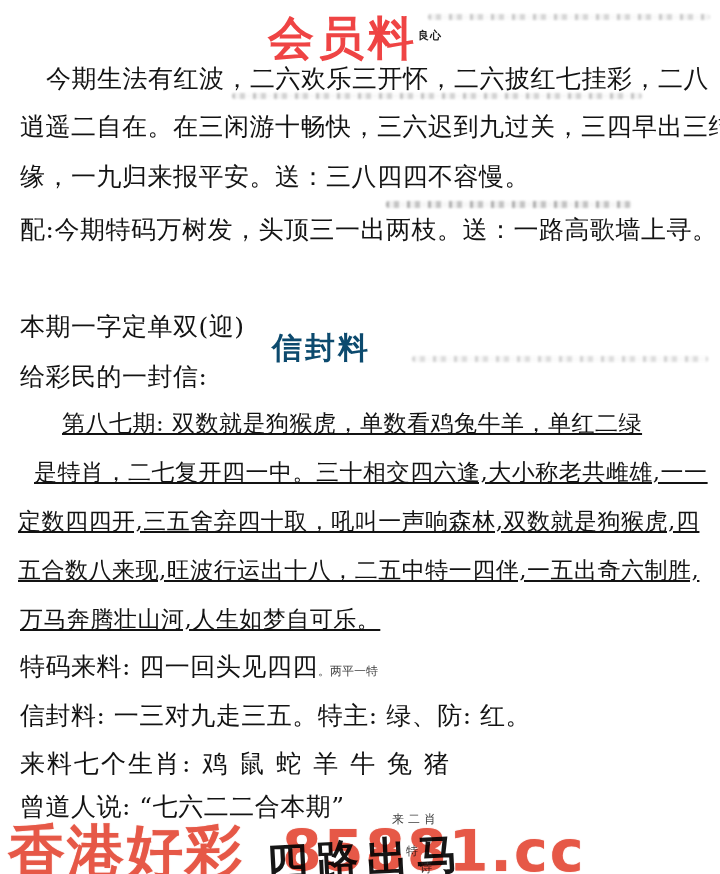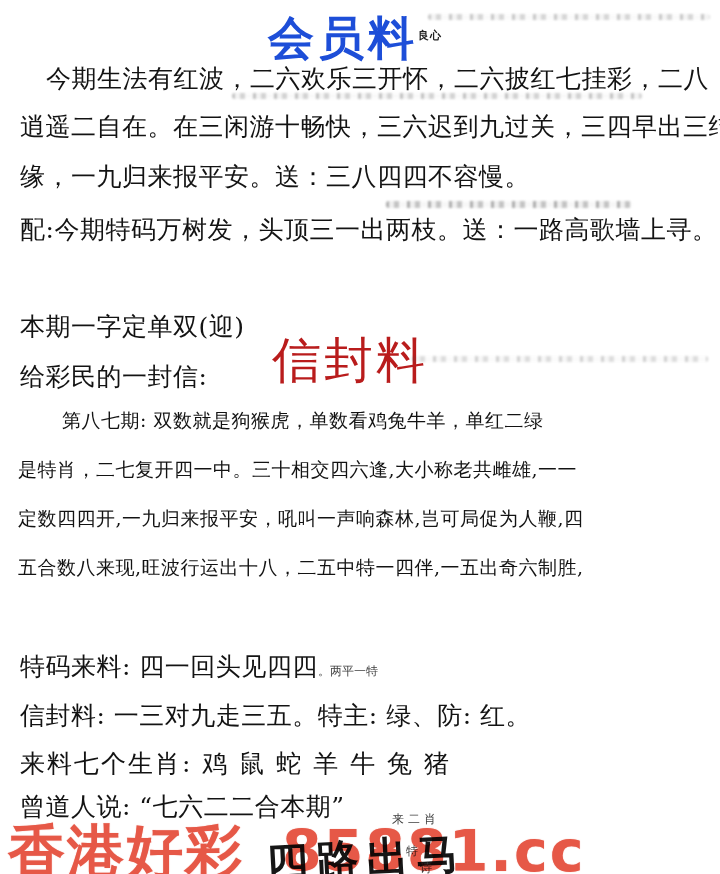--- a/index.html
+++ b/index.html
@@ -3,25 +3,25 @@
 <meta charset="utf-8">
 <style>
   html,body{margin:0;padding:0;background:#888;}
   #page{
     position:relative;width:720px;height:874px;margin:0 auto;
     background:#ffffff;overflow:hidden;
     font-family:"DejaVu Serif","Liberation Serif",serif;
     color:#131313;
   }
   .abs{position:absolute;white-space:nowrap;}
-  .sec-title{font-size:46px;font-weight:bold;letter-spacing:4px;color:#1d4ed8;}
-  .sec-title2{font-size:49px;font-weight:normal;letter-spacing:3px;color:#b91c1c;}
+  .sec-title{font-size:46px;font-weight:bold;letter-spacing:4px;color:#ef4444;}
+  .sec-title2{font-size:30px;font-weight:bold;letter-spacing:3px;color:#0c4a6e;}
   .title-note{font-size:11px;font-weight:bold;letter-spacing:1px;color:#222;}
   .body-line{font-size:25px;letter-spacing:0.5px;}
-  .env-line{font-size:19px;letter-spacing:0.5px;}
+  .env-line{font-size:23px;letter-spacing:0.5px;text-decoration:underline;}
   .small-note{font-size:12px;letter-spacing:0px;color:#404040;}
   .smudge{
     position:absolute;height:6px;border-radius:3px;
     background:repeating-linear-gradient(90deg,
       rgba(70,70,70,.55) 0 3px, rgba(120,120,120,.15) 3px 8px,
       rgba(70,70,70,.4) 8px 13px, rgba(150,150,150,.08) 13px 21px);
     filter:blur(1.1px);
   }
   .bottom-black{
     font-size:42px;font-weight:bold;letter-spacing:8px;color:#161616;
@@ -51,23 +51,24 @@
 
   <div class="smudge" style="left:386px;top:201px;width:246px;height:7px;opacity:.8;"></div>
   <div class="abs body-line" style="left:20px;top:213px;">配:今期特码万树发，头顶三一出两枝。送：一路高歌墙上寻。</div>
   <div class="abs body-line" style="left:20px;top:310px;">本期一字定单双(迎)</div>
 
   <div class="abs sec-title2" style="left:272px;top:328px;">信封料</div>
   <div class="smudge" style="left:412px;top:356px;width:296px;opacity:.45;"></div>
   <div class="abs body-line" style="left:20px;top:360px;">给彩民的一封信:</div>
 
   <div class="abs env-line" style="left:62px;top:408px;">第八七期: 双数就是狗猴虎，单数看鸡兔牛羊，单红二绿</div>
-  <div class="abs env-line" style="left:18px;top:457px;text-align:right;">是特肖，二七复开四一中。三十相交四六逢,大小称老共雌雄,一一</div>
-  <div class="abs env-line" style="left:18px;top:506px;">定数四四开,一九归来报平安，吼叫一声响森林,岂可局促为人鞭,四</div>
+  <div class="abs env-line" style="left:34px;top:457px;text-align:right;">是特肖，二七复开四一中。三十相交四六逢,大小称老共雌雄,一一</div>
+  <div class="abs env-line" style="left:18px;top:506px;">定数四四开,三五舍弃四十取，吼叫一声响森林,双数就是狗猴虎,四</div>
   <div class="abs env-line" style="left:18px;top:555px;">五合数八来现,旺波行运出十八，二五中特一四伴,一五出奇六制胜,</div>
+  <div class="abs env-line" style="left:20px;top:604px;">万马奔腾壮山河,人生如梦自可乐。</div>
 
   <div class="abs body-line" style="left:20px;top:650px;">
     <span>特码来料: 四一回头见四四</span><span class="small-note">。两平一特</span>
   </div>
 
   <div class="abs body-line" style="left:20px;top:747px;letter-spacing:2px;">来料七个生肖: 鸡 鼠 蛇 羊 牛 兔 猪</div>
   <div class="abs body-line" style="left:20px;top:699px;">信封料: 一三对九走三五。特主: 绿、防: 红。</div>
   <div class="abs body-line" style="left:20px;top:790px;">曾道人说: “七六二二合本期”</div>
 
   <div class="abs bottom-black" style="left:268px;top:836px;">四路出马</div>

